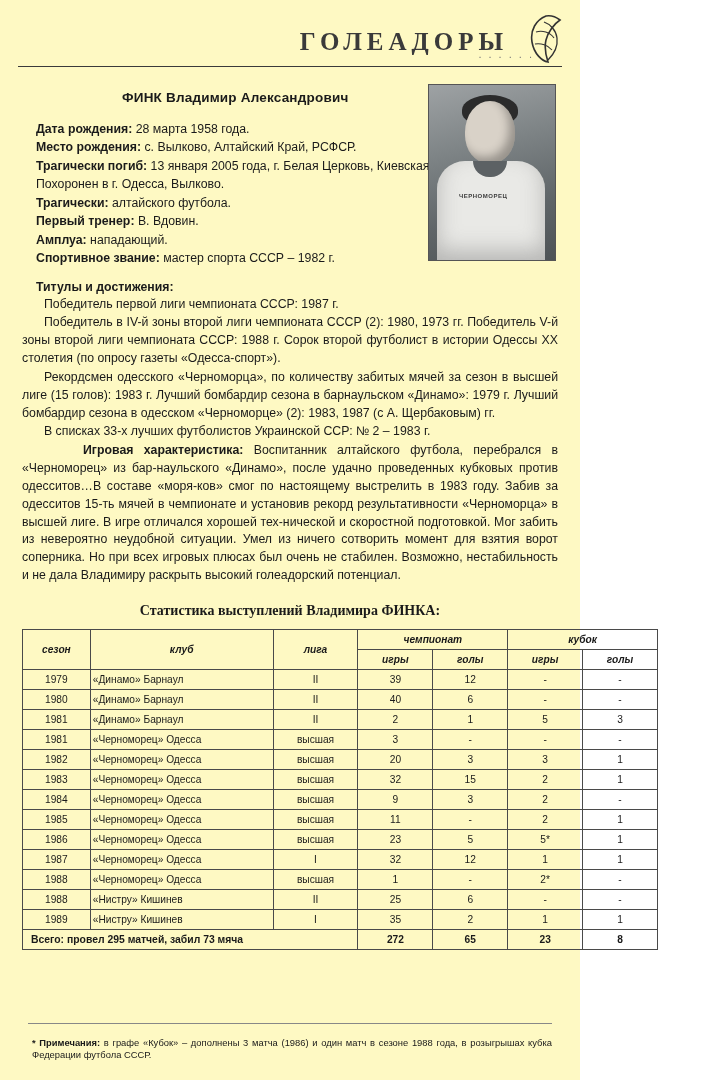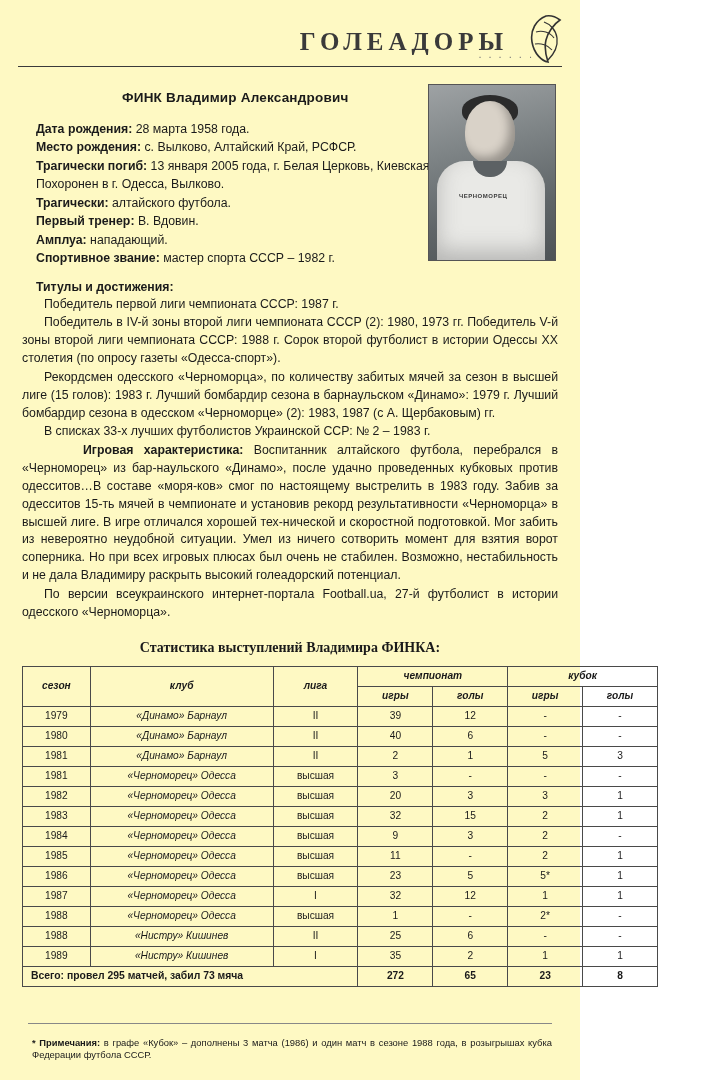--- a/index.html
+++ b/index.html
@@ -178,22 +178,21 @@
     padding: 2px 2px;
     height: 15px;
     line-height: 1.1;
   }
   table.stats th {
     font-weight: bold;
     font-size: 10.2px;
     font-style: italic;
   }
   table.stats td.club {
-    text-align: center;
-    font-style: italic;
+    text-align: left;
   }
   .totals td {
     font-weight: bold;
   }
   .totals td.label {
     text-align: left;
     padding-left: 8px;
     font-size: 10.4px;
   }
   .note {
@@ -256,21 +255,20 @@
 
     <div class="section-title">Титулы и достижения:</div>
     <div class="para">Победитель первой лиги чемпионата СССР: 1987 г.</div>
     <div class="para">Победитель в IV-й зоны второй лиги чемпионата СССР (2): 1980, 1973 гг. Победитель V-й зоны второй лиги чемпионата СССР: 1988 г. Сорок второй футболист в истории Одессы ХХ столетия (по опросу газеты «Одесса-спорт»).</div>
     <div class="para">Рекордсмен одесского «Черноморца», по количеству забитых мячей за сезон в высшей лиге (15 голов): 1983 г. Лучший бомбардир сезона в барнаульском «Динамо»: 1979 г. Лучший бомбардир сезона в одесском «Черноморце» (2): 1983, 1987 (с А. Щербаковым) гг.</div>
     <div class="para">В списках 33-х лучших футболистов Украинской ССР: № 2 – 1983 г.</div>
 
     <div class="para">
       <b>Игровая характеристика:</b><span> Воспитанник алтайского футбола, перебрался в «Черноморец» из бар-наульского «Динамо», после удачно проведенных кубковых против одесситов…В составе «моря-ков» смог по настоящему выстрелить в 1983 году. Забив за одесситов 15-ть мячей в чемпионате и установив рекорд результативности «Черноморца» в высшей лиге. В игре отличался хорошей тех-нической и скоростной подготовкой. Мог забить из невероятно неудобной ситуации. Умел из ничего сотворить момент для взятия ворот соперника. Но при всех игровых плюсах был очень не стабилен. Возможно, нестабильность и не дала Владимиру раскрыть высокий голеадорский потенциал.</span>
     </div>
-    <div class="para">По версии всеукраинского интернет-портала Football.ua, 27-й футболист в истории одесского «Черноморца».</div>
 
     <div class="table-title">Статистика выступлений Владимира ФИНКА:</div>
 
     <table class="stats">
       <thead>
         <tr>
           <th rowspan="2" style="width:66px">сезон</th>
           <th rowspan="2" style="width:188px">клуб</th>
           <th rowspan="2" style="width:84px">лига</th>
           <th colspan="2">чемпионат</th>

